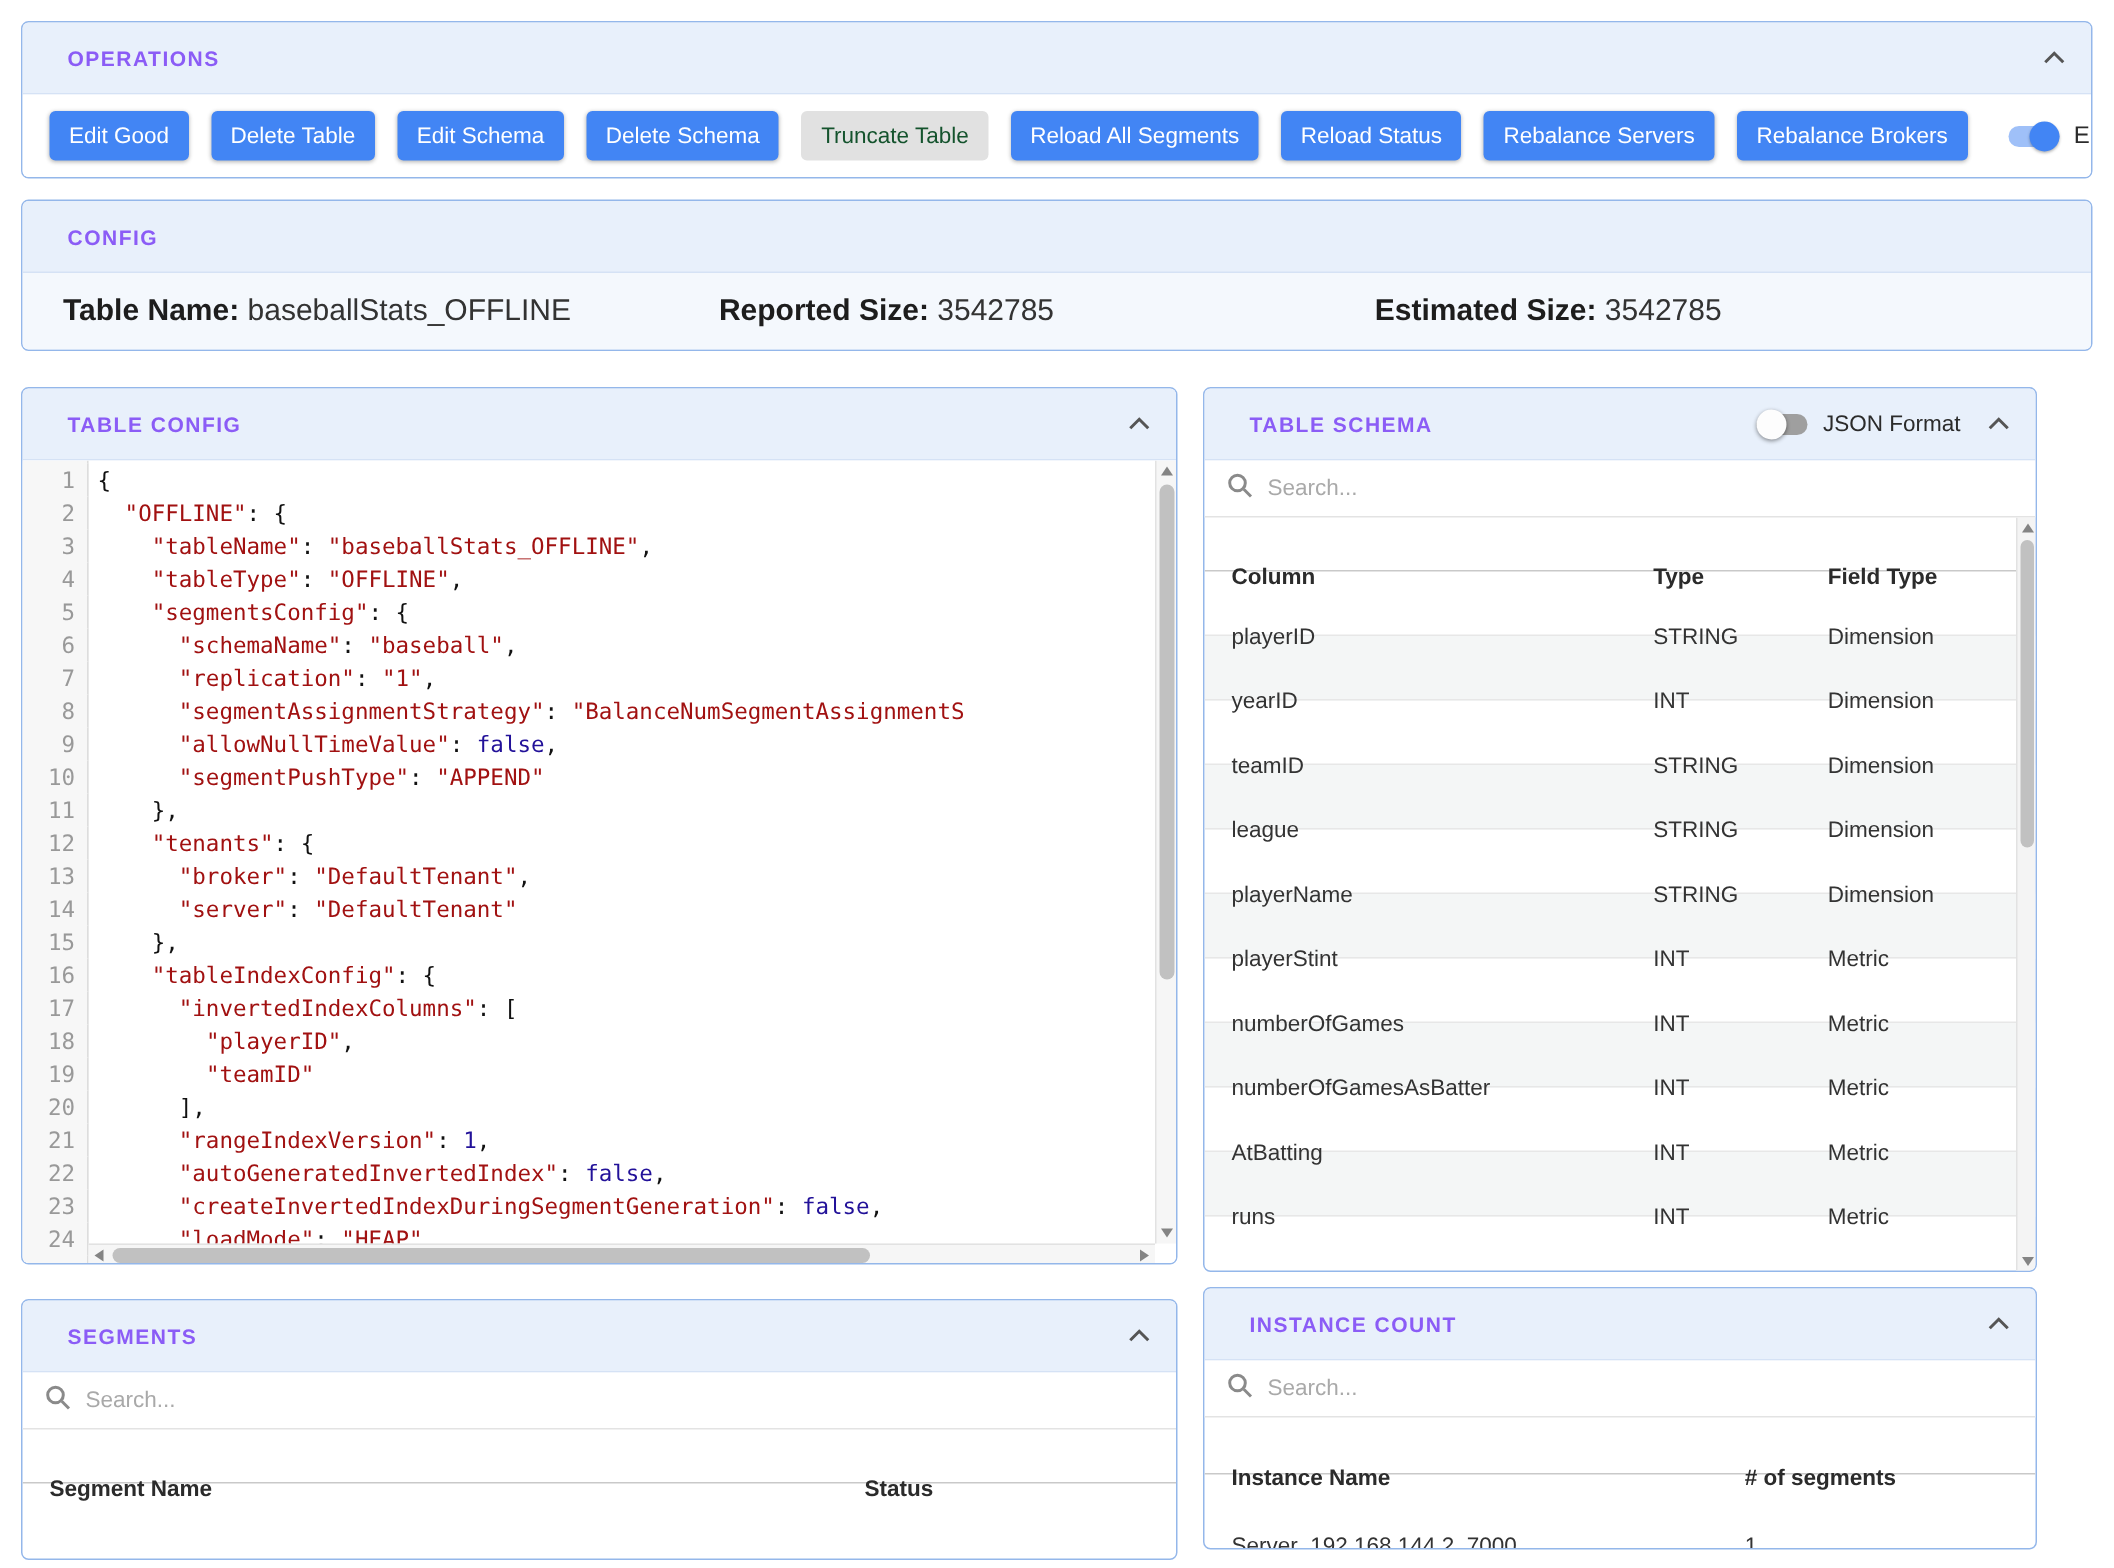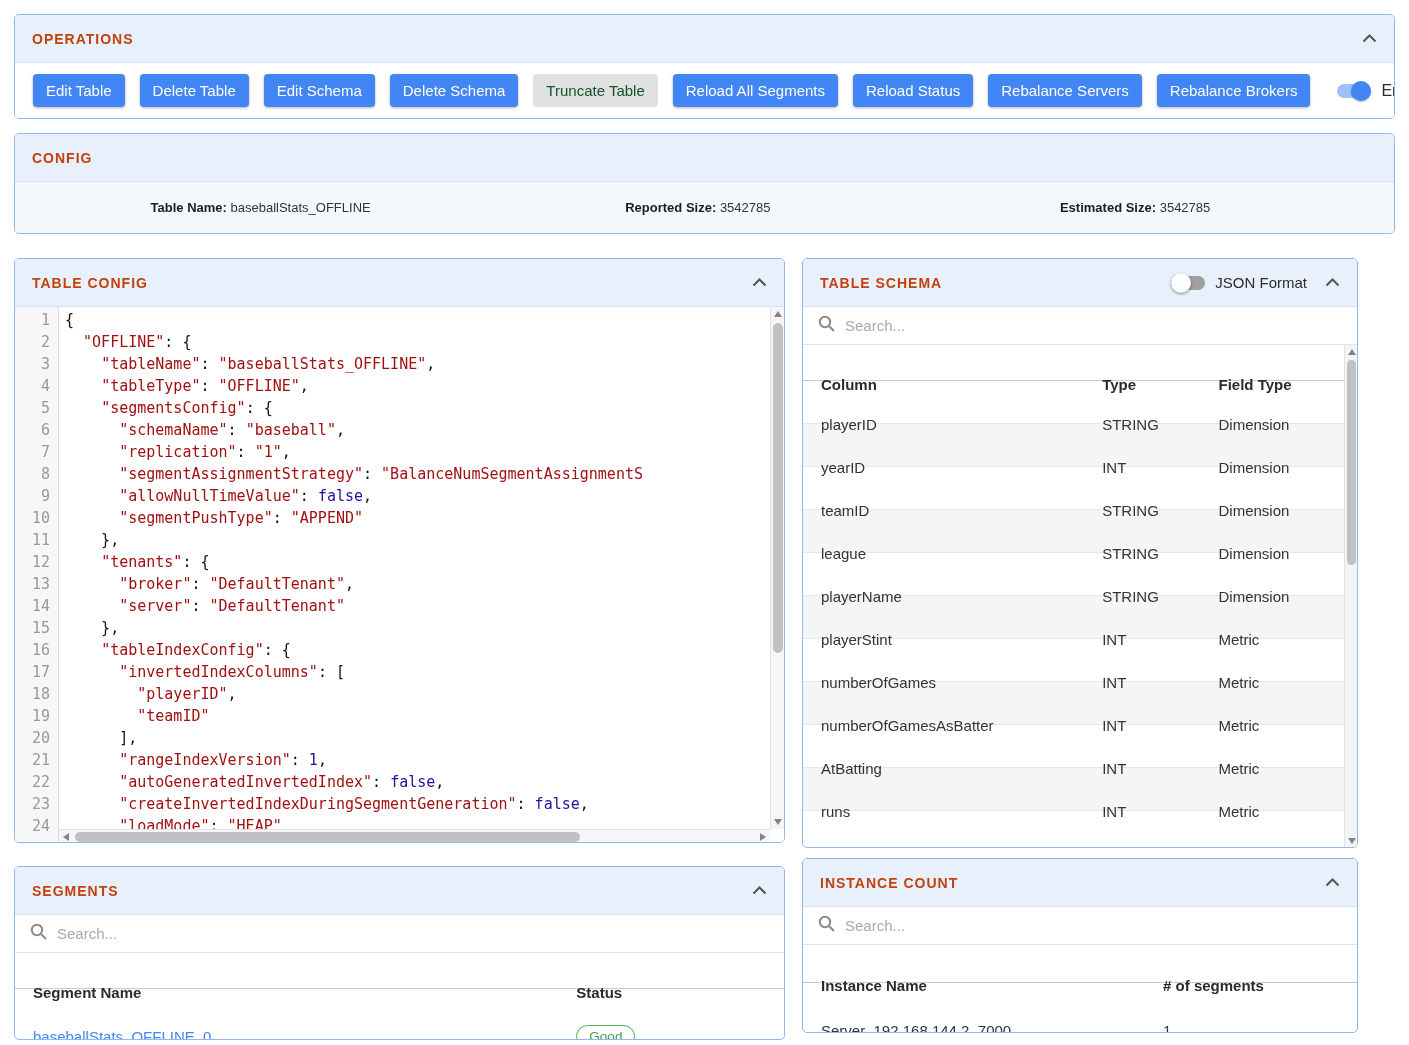--- a/index.html
+++ b/index.html
@@ -3,21 +3,21 @@
 <meta charset="utf-8">
 <style>
   * { box-sizing: border-box; margin: 0; padding: 0; }
   html,body { width:1409px; height:1045px; background:#fff; }
   body { font-family:"Liberation Sans", sans-serif; color:#333; font-size:15px; }
   .page { padding:14px 14px 0 14px; }
 
   .panel { border:1px solid #94b7ea; border-radius:5px; background:#fff; overflow:hidden; }
   .panel-header { background:#e8f0fb; border-bottom:1px solid #d5e2f5; height:48px;
     display:flex; align-items:center; justify-content:space-between; padding:0 17px; }
-  .panel-title { color:#c2410c; font-weight:bold; font-size:14px; letter-spacing:1px; }
+  .panel-title { color:#8b5cf6; font-weight:bold; font-size:14px; letter-spacing:1px;margin-left:13px; }
   .header-right { display:flex; align-items:center; gap:18px; }
   .chevron { display:flex; align-items:center; cursor:pointer; }
 
   
   .ops-body { height:55px; display:flex; align-items:center; padding:0 18px; gap:15px; background:#fff; }
   .btn { background:#4285f4; color:#fff; border:none; border-radius:4px; padding:8px 13px;
     font-size:15px; font-family:inherit; box-shadow:0 1px 3px rgba(0,0,0,.3); cursor:pointer; white-space:nowrap; }
   .btn.disabled { background:#e1e1e1; color:#14532d; box-shadow:none; cursor:default; }
 
   
@@ -27,21 +27,21 @@
   .switch.on .track { background:#9fc0f8; }
   .switch.on .knob { background:#4285f4; left:14px; box-shadow:0 1px 2px rgba(0,0,0,.3); }
   .switch.off .track { background:#9f9f9f; }
   .switch.off .knob { background:#fdfdfd; left:0; box-shadow:0 1px 3px rgba(0,0,0,.45); }
   .toggle-group { display:flex; align-items:center; gap:10px; margin-left:12px; }
   .toggle-label { font-size:16px; color:#2b2b2b; }
   .toggle-label.small { font-size:15px; }
 
   
   .summary-body { height:51px; background:#f4f8fd; display:flex; align-items:center; padding:0 27px; }
-  .sum-field { flex:0 0 33%; font-size:13px; color:#333;text-align:center; }
+  .sum-field { flex:0 0 33%; font-size:20px; color:#333; }
   .sum-field b { color:#1d1d1d; }
 
   
   .cols { display:flex; gap:17px; margin-top:24px; }
   .col-left { width:771px; display:flex; flex-direction:column; gap:23px; }
   .col-right { width:556px; display:flex; flex-direction:column; gap:10px; }
 
   
   .config-panel { height:585px; }
   .editor { position:relative; height:536px; background:#fff; overflow:hidden;
@@ -113,21 +113,21 @@
     <div class="panel-header">
       <span class="panel-title">OPERATIONS</span>
       <span class="chevron">
         <svg width="15" height="9" viewBox="0 0 15 9">
             <path d="M1.5 7.5 L7.5 1.5 L13.5 7.5" stroke="#555" stroke-width="2" fill="none"></path>
           </svg>
       </span>
     </div>
     <div class="ops-body">
 
-        <button class="btn">Edit Table</button>
+        <button class="btn">Edit Good</button>
 
         <button class="btn odd">Delete Table</button>
 
         <button class="btn">Edit Schema</button>
 
         <button class="btn odd">Delete Schema</button>
 
         <button class="btn disabled" disabled="">Truncate Table</button>
 
         <button class="btn odd">Reload All Segments</button>
@@ -326,27 +326,20 @@
                 <circle cx="7" cy="7" r="5.2" stroke="#8a8a8a" stroke-width="2" fill="none"></circle>
                 <line x1="11.2" y1="11.2" x2="16" y2="16" stroke="#8a8a8a" stroke-width="2"></line>
               </svg>
           </span>
           <input class="search-input" type="text" placeholder="Search..." style="">
         </div>
         <div class="thead seg-cols">
           <span class="cell c1 pad">Segment Name</span>
           <span class="cell c2">Status</span>
         </div>
-        <div>
-
-            <div class="t-row seg-cols">
-              <span class="cell c1 pad"><a class="seg-link" href="#">baseballStats_OFFLINE_0</a></span>
-              <span class="cell c2"><span class="pill">Good</span></span>
-            </div>
-          </div>
       </section>
 
     </div>
     <div class="col-right">
 
       <section class="panel schema-panel">
         <div class="panel-header">
           <span class="panel-title">TABLE SCHEMA</span>
           <span class="header-right">
             <span class="toggle-group" style="margin-left:16px;">

